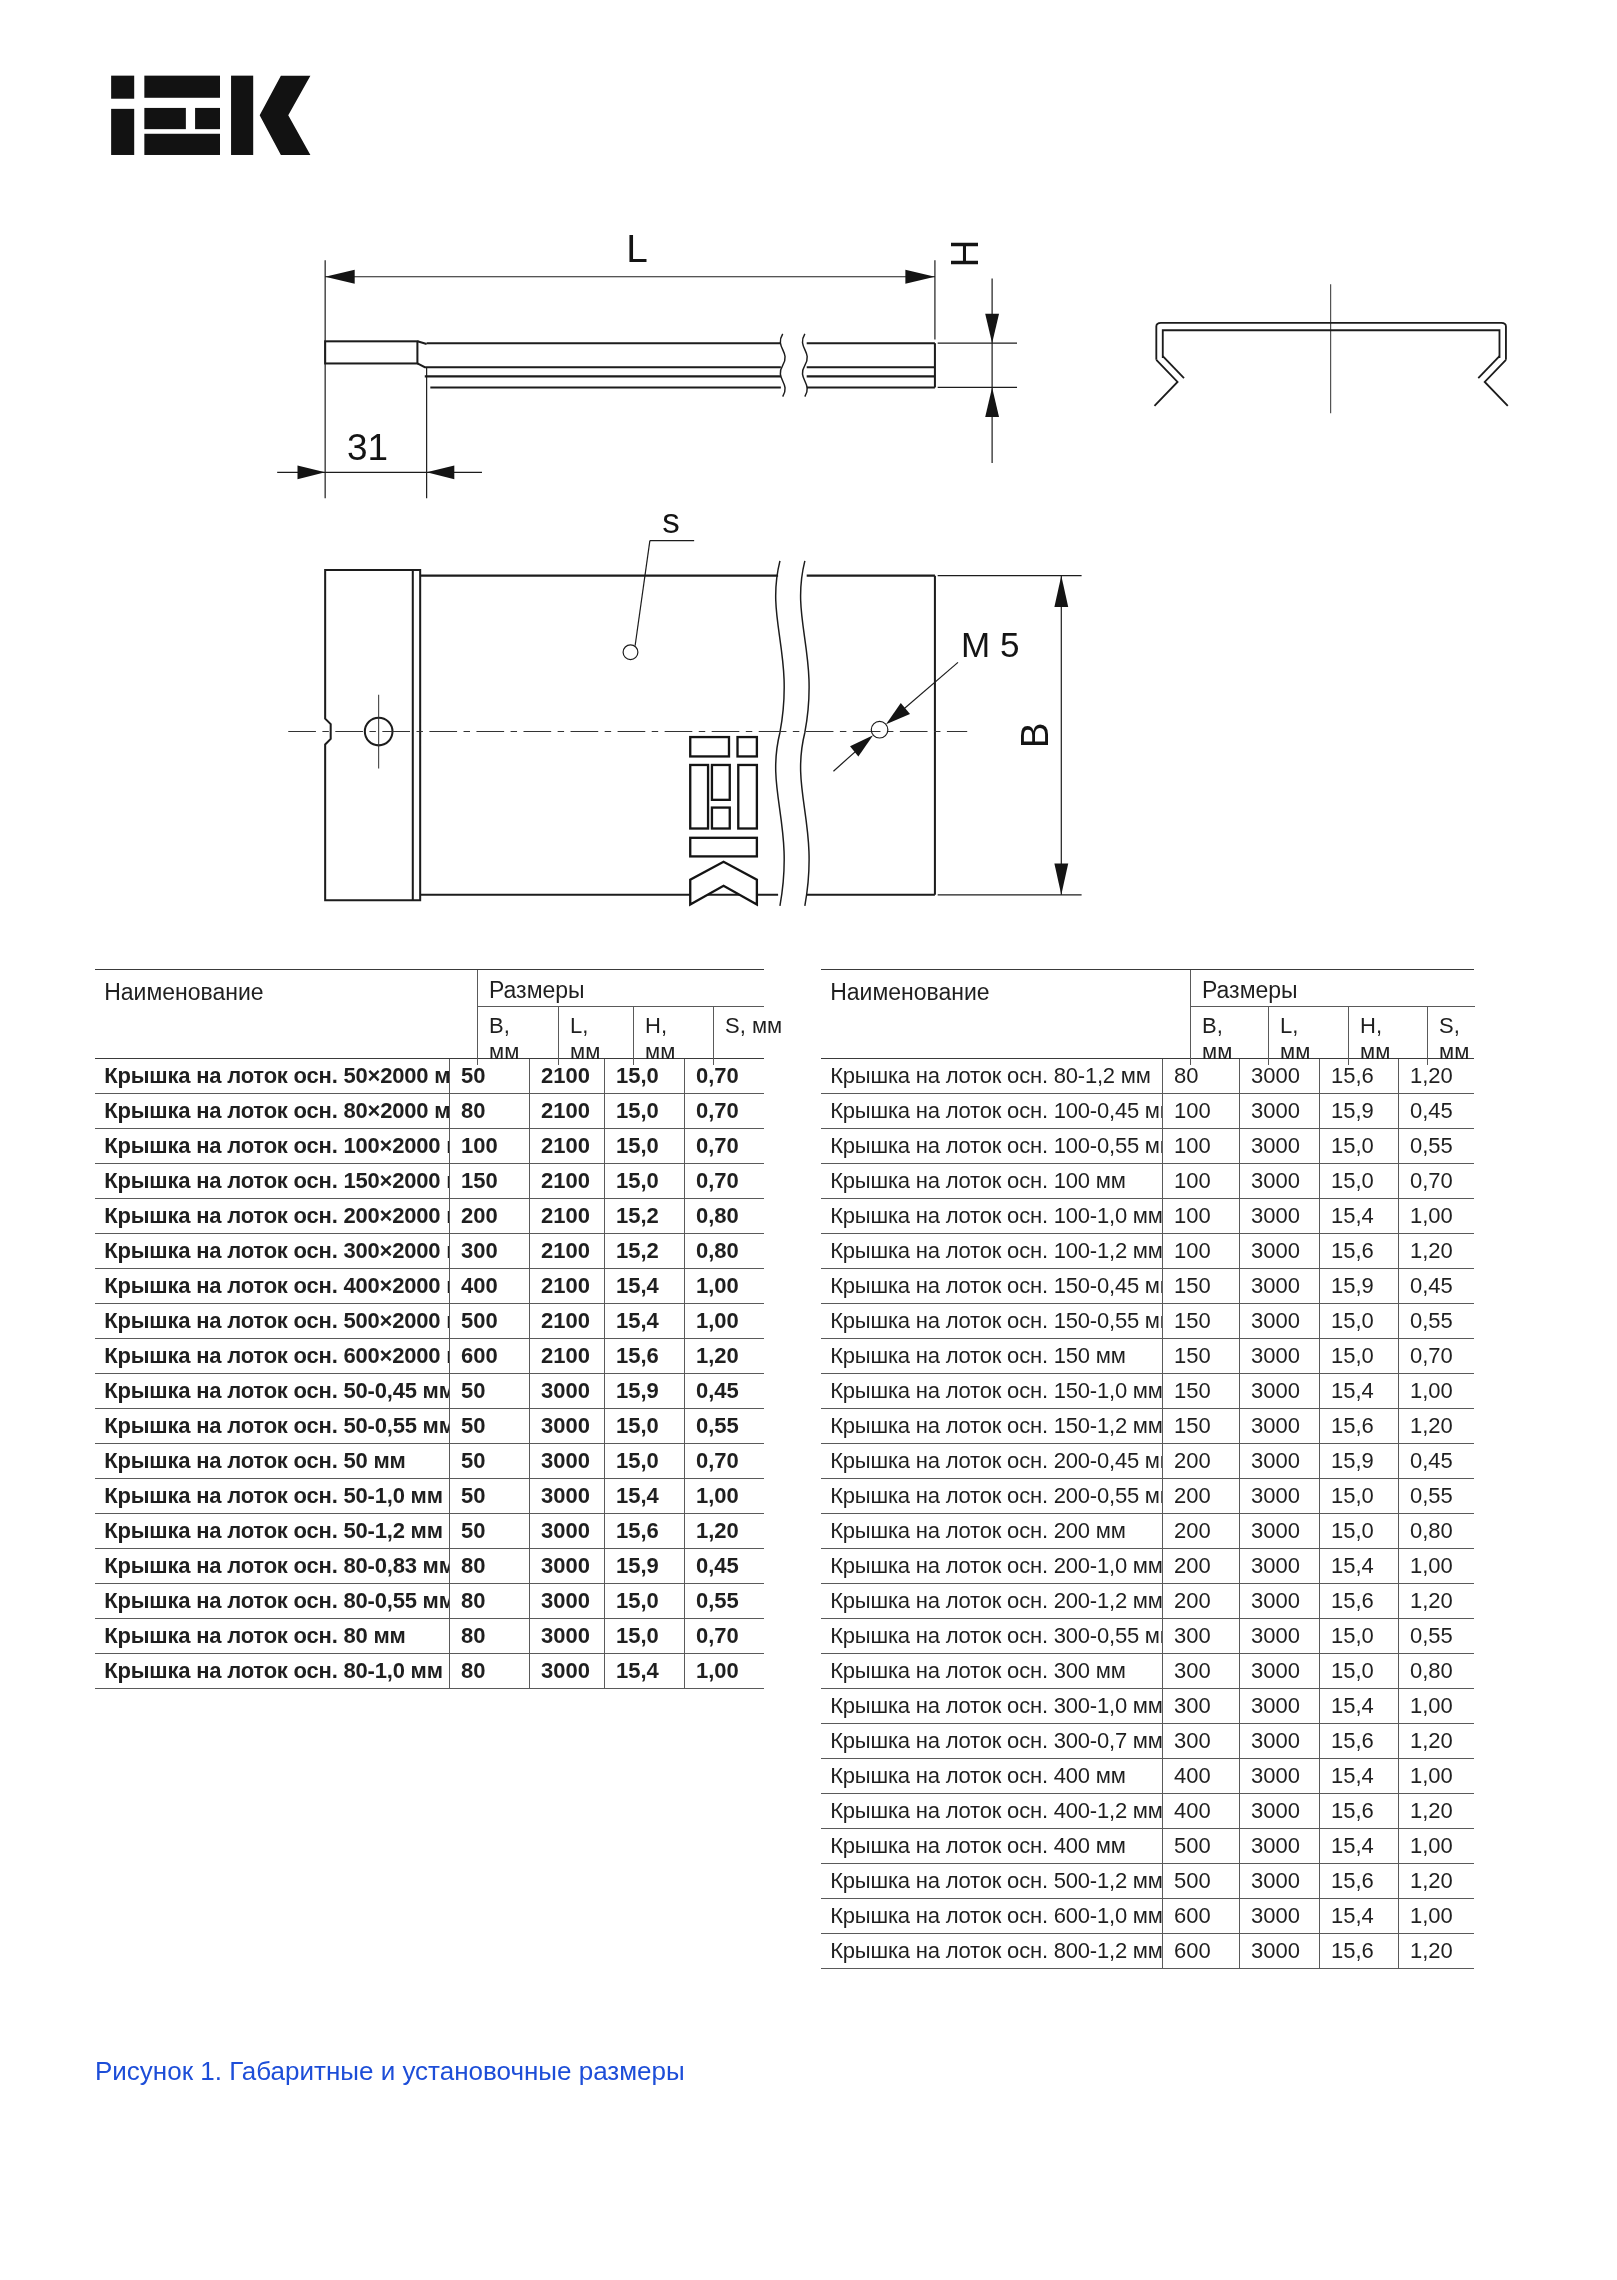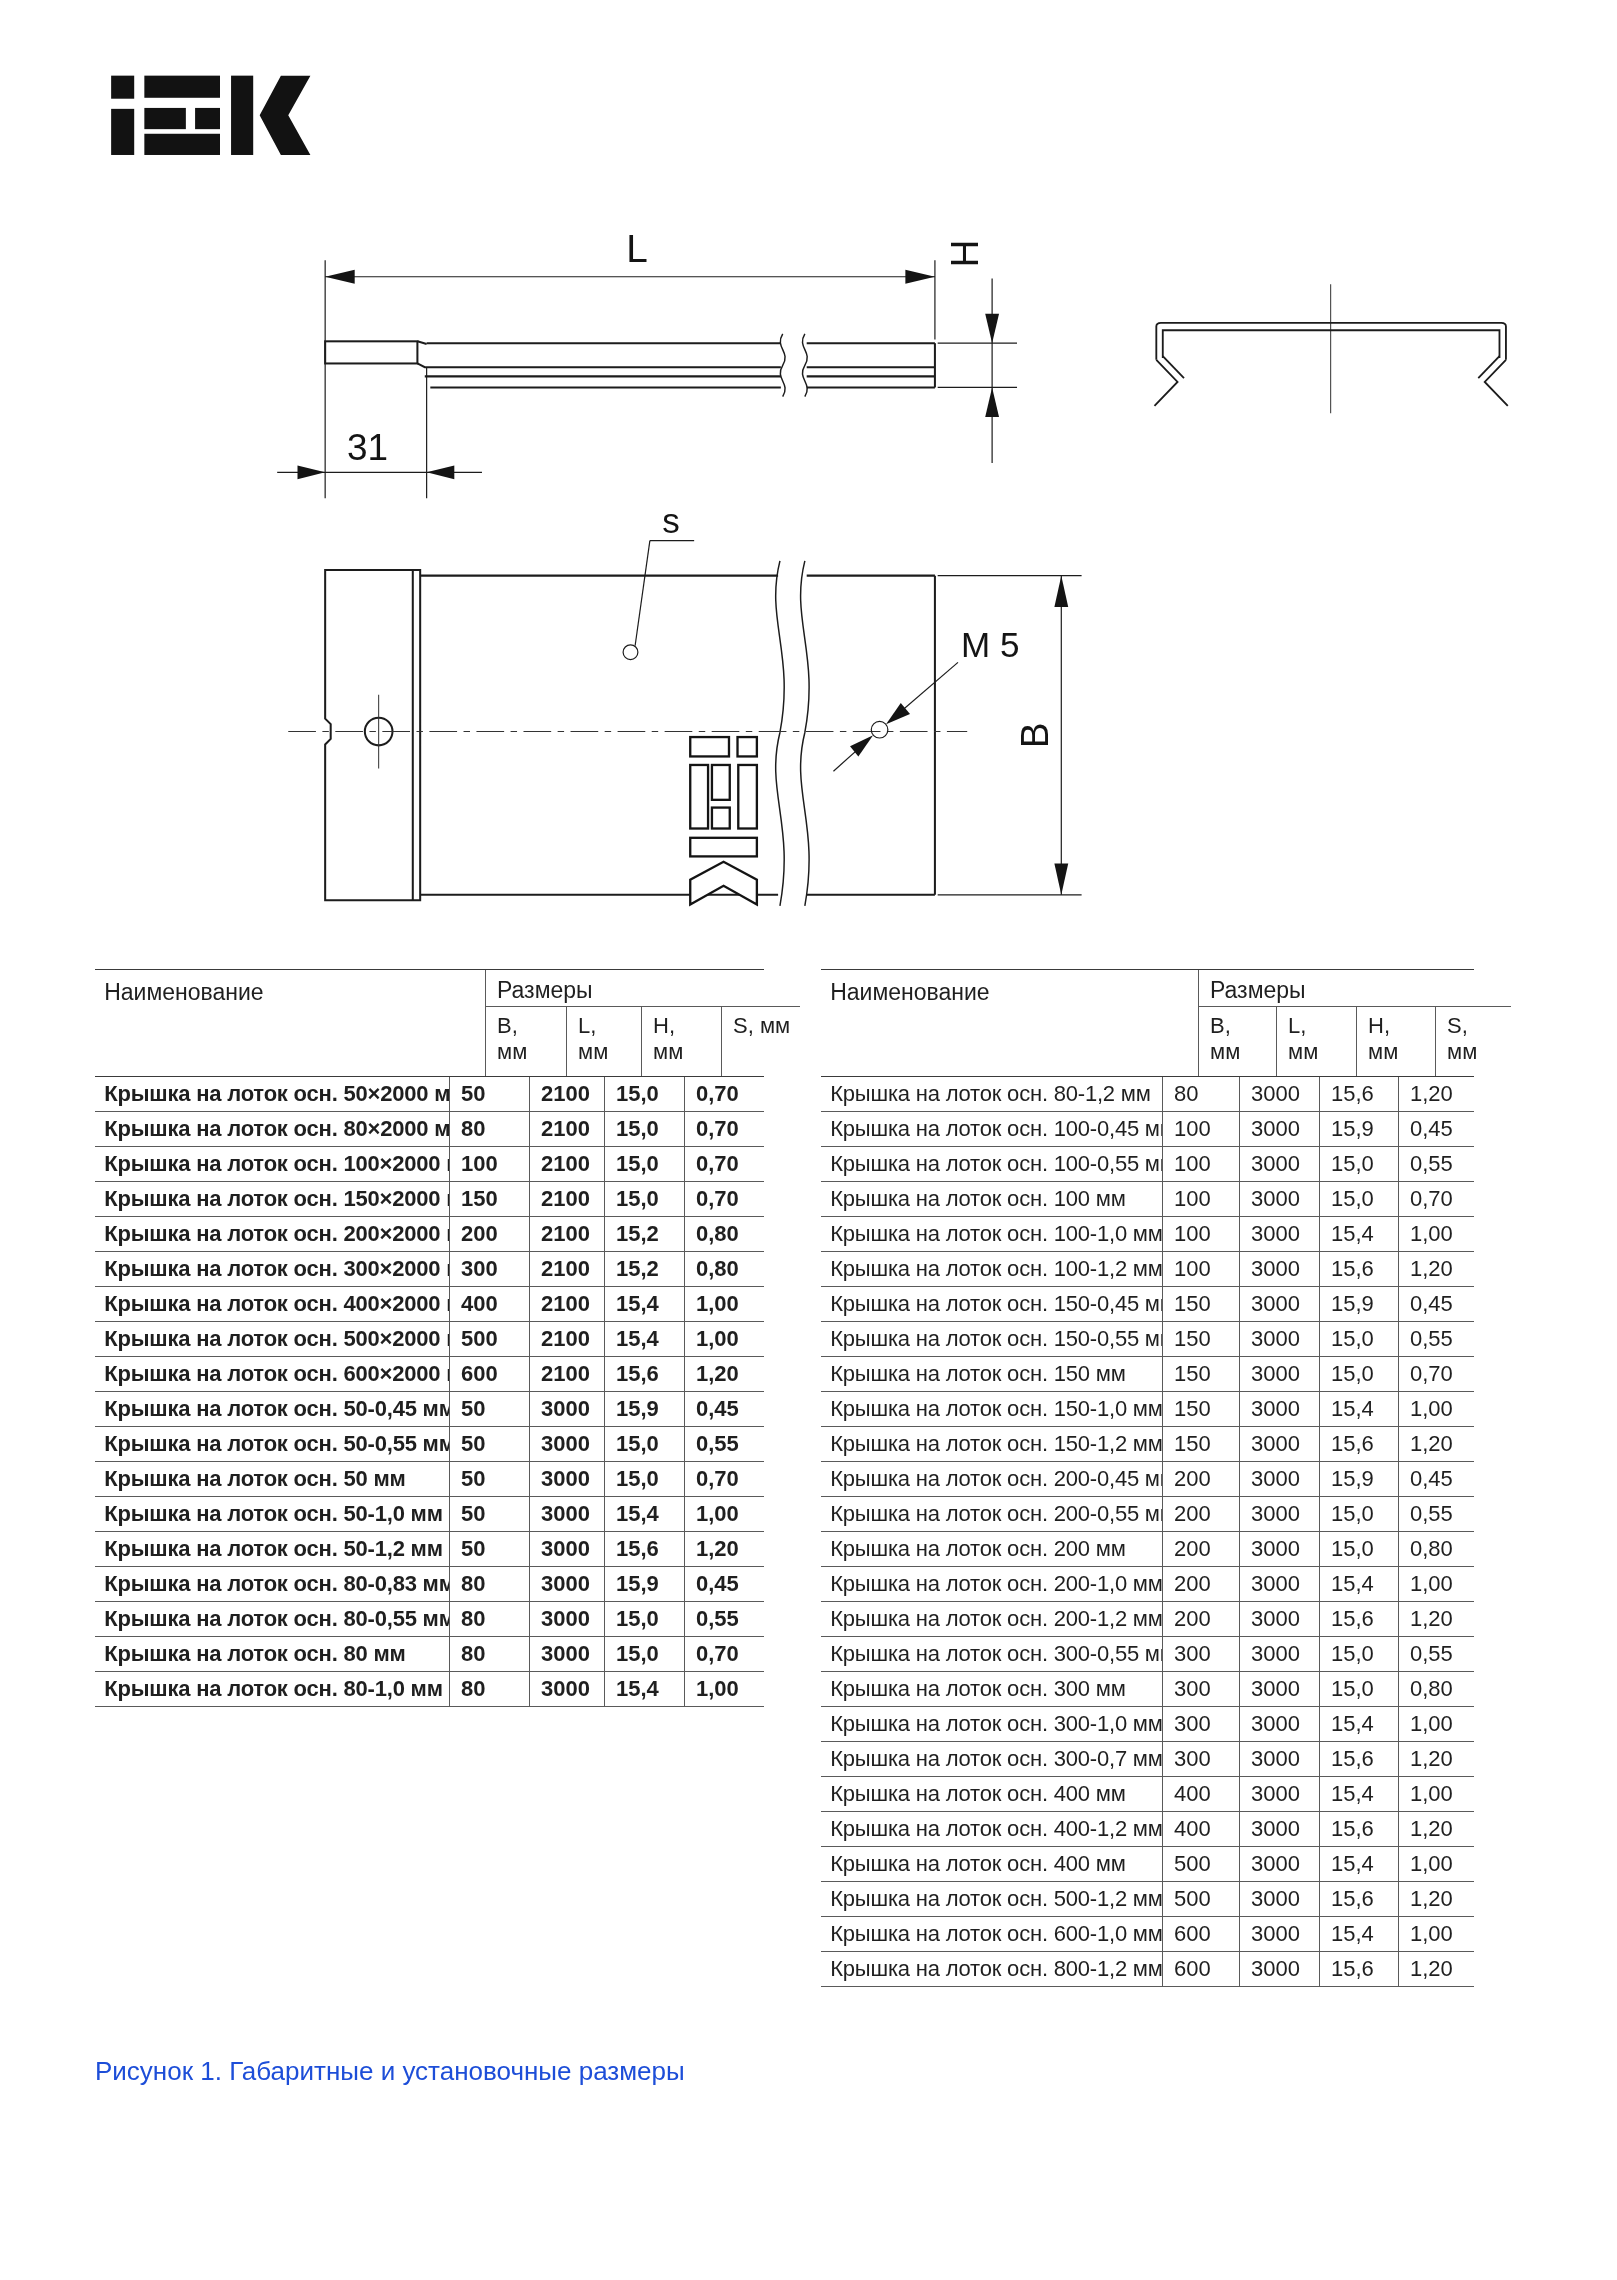--- a/index.html
+++ b/index.html
@@ -2,25 +2,25 @@
 <html style="font-size:14.8px"><head>
 <meta charset="utf-8">
 <style>
   html,body{margin:0;padding:0;background:#ffffff;}
   body{width:1618px;height:2281px;position:relative;font-family:"Liberation Sans",sans-serif;color:#1f1f1f;}
   .abs{position:absolute;}
   svg text{font-family:"Liberation Sans",sans-serif;fill:#141414;}
 
   
   .tbl{position:absolute;background:#fff;}
-  .thead{display:grid;border-top:1.8px solid #3a3a3a;border-bottom:0.9px solid #3a3a3a;height:108px;box-sizing:border-box;gap:36px;}
+  .thead{display:grid;border-top:1.8px solid #3a3a3a;border-bottom:0.9px solid #3a3a3a;height:90px;box-sizing:border-box;}
   .tbl-left .thead{grid-template-columns:354px 315px;}
   .tbl-right .thead{grid-template-columns:341px 313px;}
   .hname{padding:9.2px 0 0 9.2px;font-size:23px;}
-  .hsizes{border-left:0.9px solid #5a5a5a;display:flex;flex-direction:column;box-sizing:border-box;}
+  .hsizes{border-left:0.9px solid #5a5a5a;display:flex;flex-direction:column;box-sizing:border-box;margin-left:28px;}
   .hsizes-title{height:37px;box-sizing:border-box;border-bottom:0.9px solid #5a5a5a;padding:6.5px 0 0 11px;font-size:23px;}
   .hsub{display:grid;flex:1;}
   .tbl-left .hsub{grid-template-columns:80px 75px 80px 79px;}
   .tbl-right .hsub{grid-template-columns:77px 80px 79px 77px;}
   .hsub > div{padding:5.5px 0 0 11px;font-size:22px;line-height:26px;white-space:pre-line;box-sizing:border-box;}
   .hsub > div + div{border-left:0.9px solid #5a5a5a;}
   .trow{display:grid;height:35px;box-sizing:border-box;border-bottom:0.9px solid #5a5a5a;}
   .tbl-left .trow{grid-template-columns:354px 80px 75px 80px 79px;font-weight:bold;}
   .tbl-right .trow{grid-template-columns:341px 77px 80px 79px 77px;}
   .tcell{font-size:22px;line-height:33px;box-sizing:border-box;}

